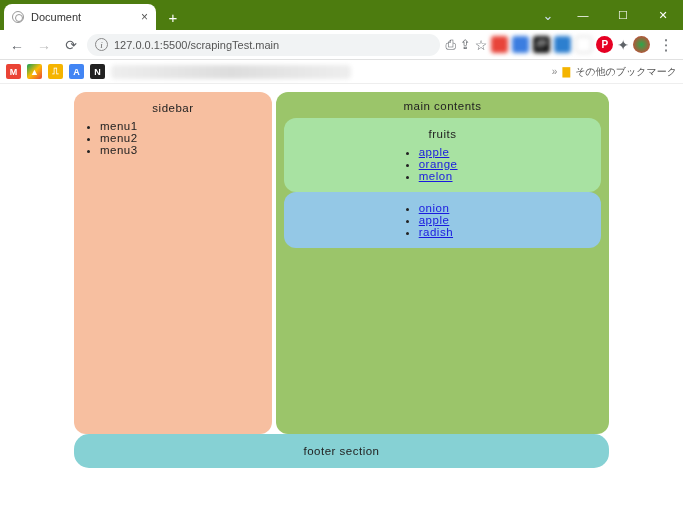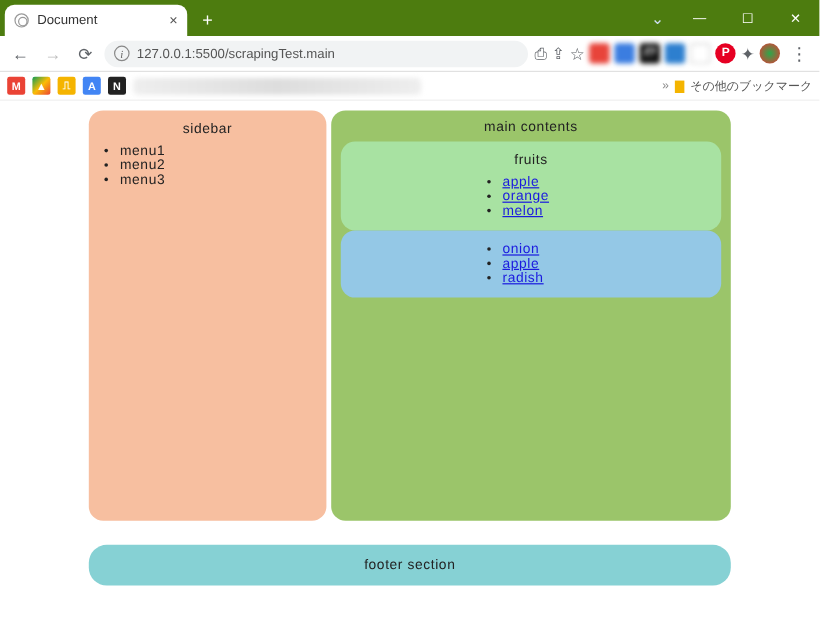--- a/index.html
+++ b/index.html
@@ -36,21 +36,21 @@
   .midrow { display:flex; gap:4px; height:342px; }
   .sidebar-card { width:37%; background:#f7bfa0; padding:10px 14px; }
   .sidebar-card h4, .main-card h4, .box h4 { text-align:center; font-weight:normal; font-size:11.5px; margin-bottom:6px;}
   .sidebar-card ul { list-style:disc; margin-left:12px; }
   .main-card { flex:1; background:#9bc56a; padding:8px; }
   .box { border-radius:12px; padding:10px; margin-top:0; }
   .box-fruits { background:#a8e2a2; }
   .box-veg { background:#94c8e6; }
   .box ul { list-style:disc; margin-left:42%; }
   .box a { color:#1a1adf; text-decoration:underline; }
-  .pg-footer { background:#86d1d4; text-align:center; padding:11px 0; margin-top:20px;border-radius:15px; }
+  .pg-footer { background:#86d1d4; text-align:center; padding:11px 0; margin-top:0;border-radius:15px; }
 </style>
 </head>
 <body>
 
 <div class="titlebar">
   <div class="tab">
     <span class="favicon"></span>
     <span>Document</span>
     <span class="close">×</span>
   </div>

